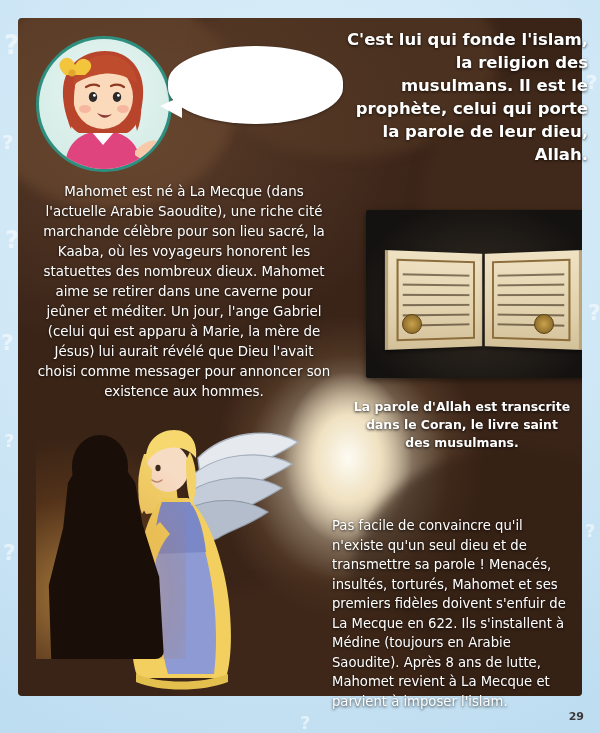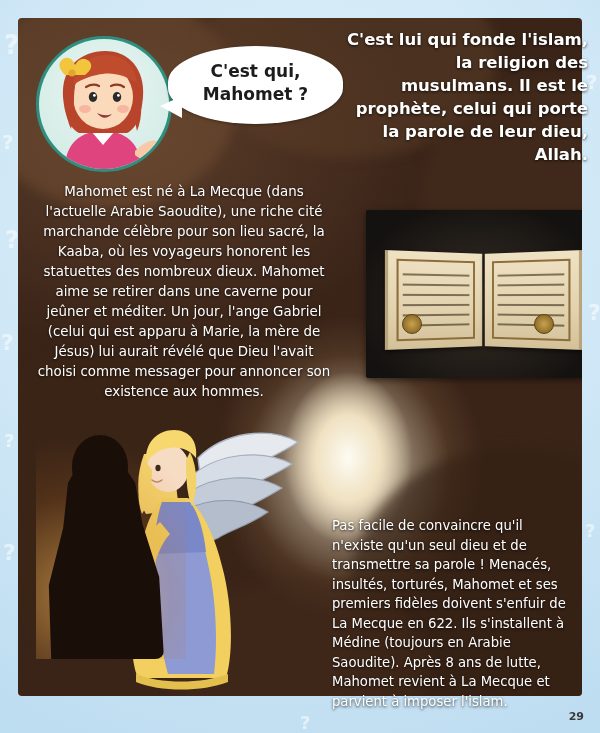--- a/index.html
+++ b/index.html
@@ -390,25 +390,24 @@
 
     <div id="silhouette">
       <div class="glow"></div>
       <div class="figure"></div>
       <div class="head"></div>
     </div>
   </div>
 
   <div id="bubble"></div>
   <div id="bubble-tail"></div>
-  <div id="bubble-text" style="white-space:pre-line;">C'est qui,
-Mahomet ?</div>
 
   <div id="intro">C'est lui qui fonde l'islam, la religion des musulmans. Il est le prophète, celui qui porte la parole de leur dieu, Allah.</div>
 
   <div id="body-text">Mahomet est né à La Mecque (dans l'actuelle Arabie Saoudite), une riche cité marchande célèbre pour son lieu sacré, la Kaaba, où les voyageurs honorent les statuettes des nombreux dieux. Mahomet aime se retirer dans une caverne pour jeûner et méditer. Un jour, l'ange Gabriel (celui qui est apparu à Marie, la mère de Jésus) lui aurait révélé que Dieu l'avait choisi comme messager pour annoncer son existence aux hommes.</div>
 
+  <div id="quran-caption">La parole d'Allah est transcrite dans le Coran, le livre saint des musulmans.</div>
 
   <div id="bottom-text">Pas facile de convaincre qu'il n'existe qu'un seul dieu et de transmettre sa parole ! Menacés, insultés, torturés, Mahomet et ses premiers fidèles doivent s'enfuir de La Mecque en 622. Ils s'installent à Médine (toujours en Arabie Saoudite). Après 8 ans de lutte, Mahomet revient à La Mecque et parvient à imposer l'islam.</div>
 
 
   <div id="pagenum">29</div>
 </div>
 
 </body></html>

